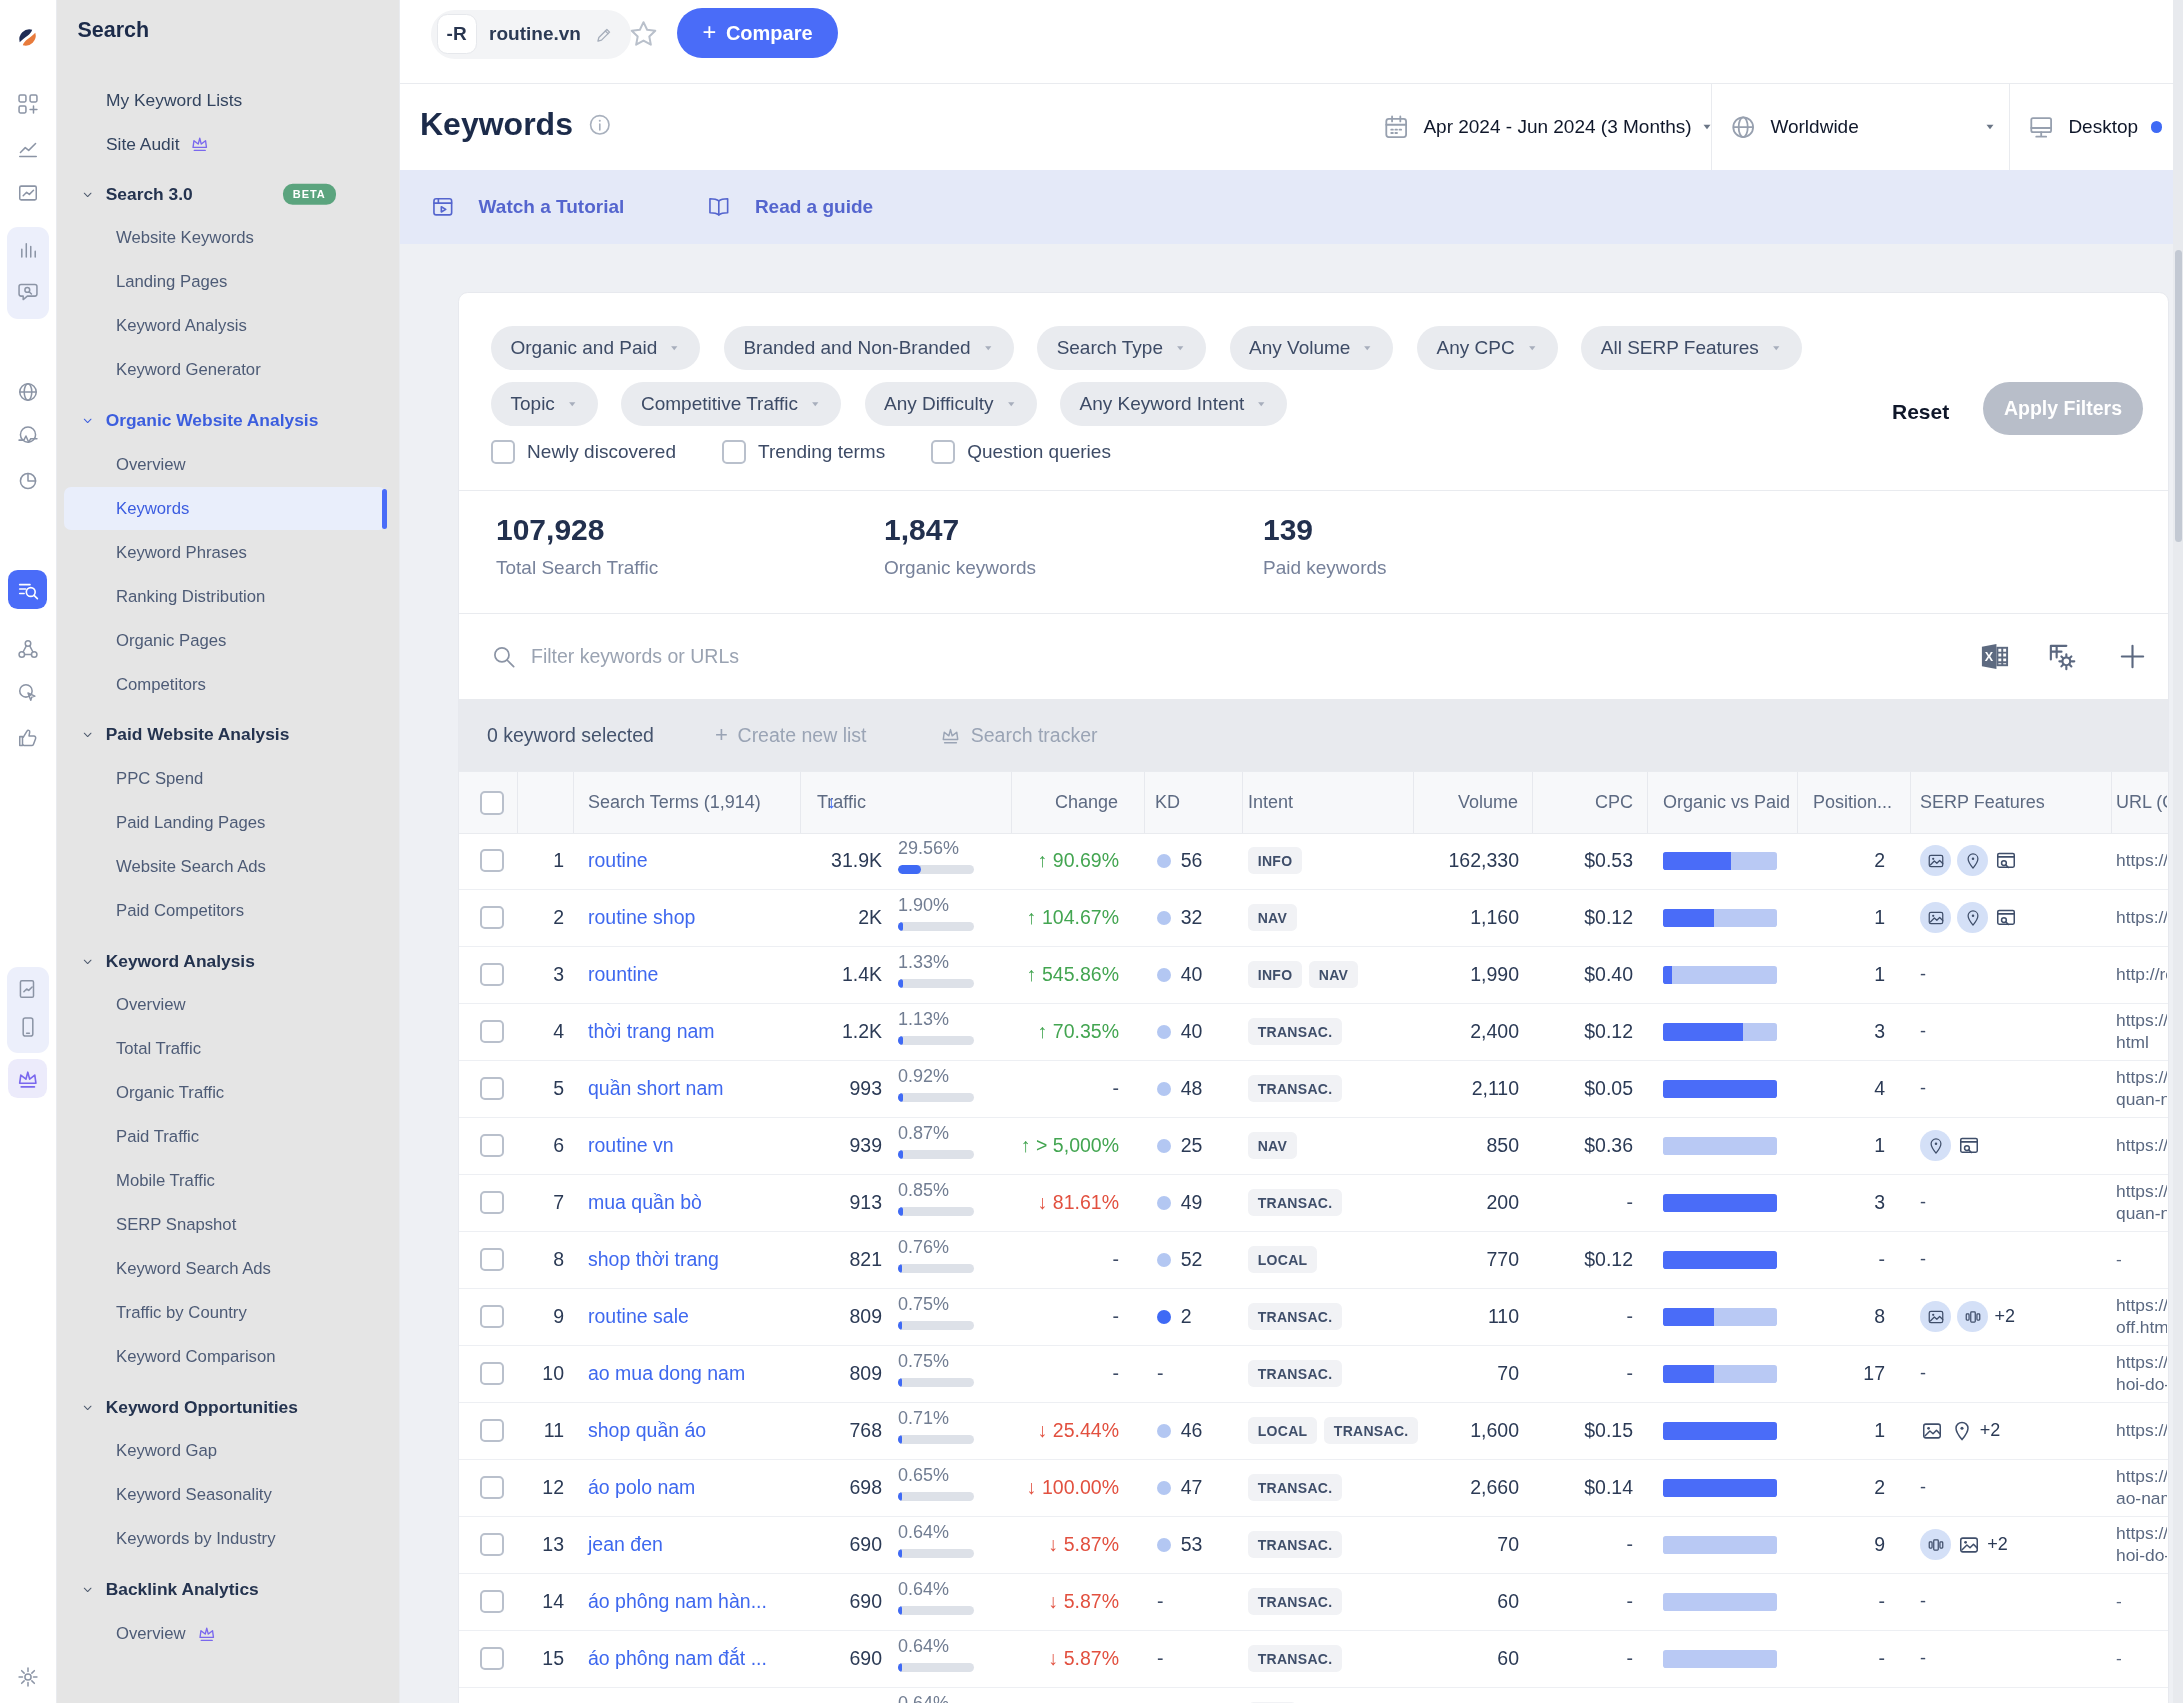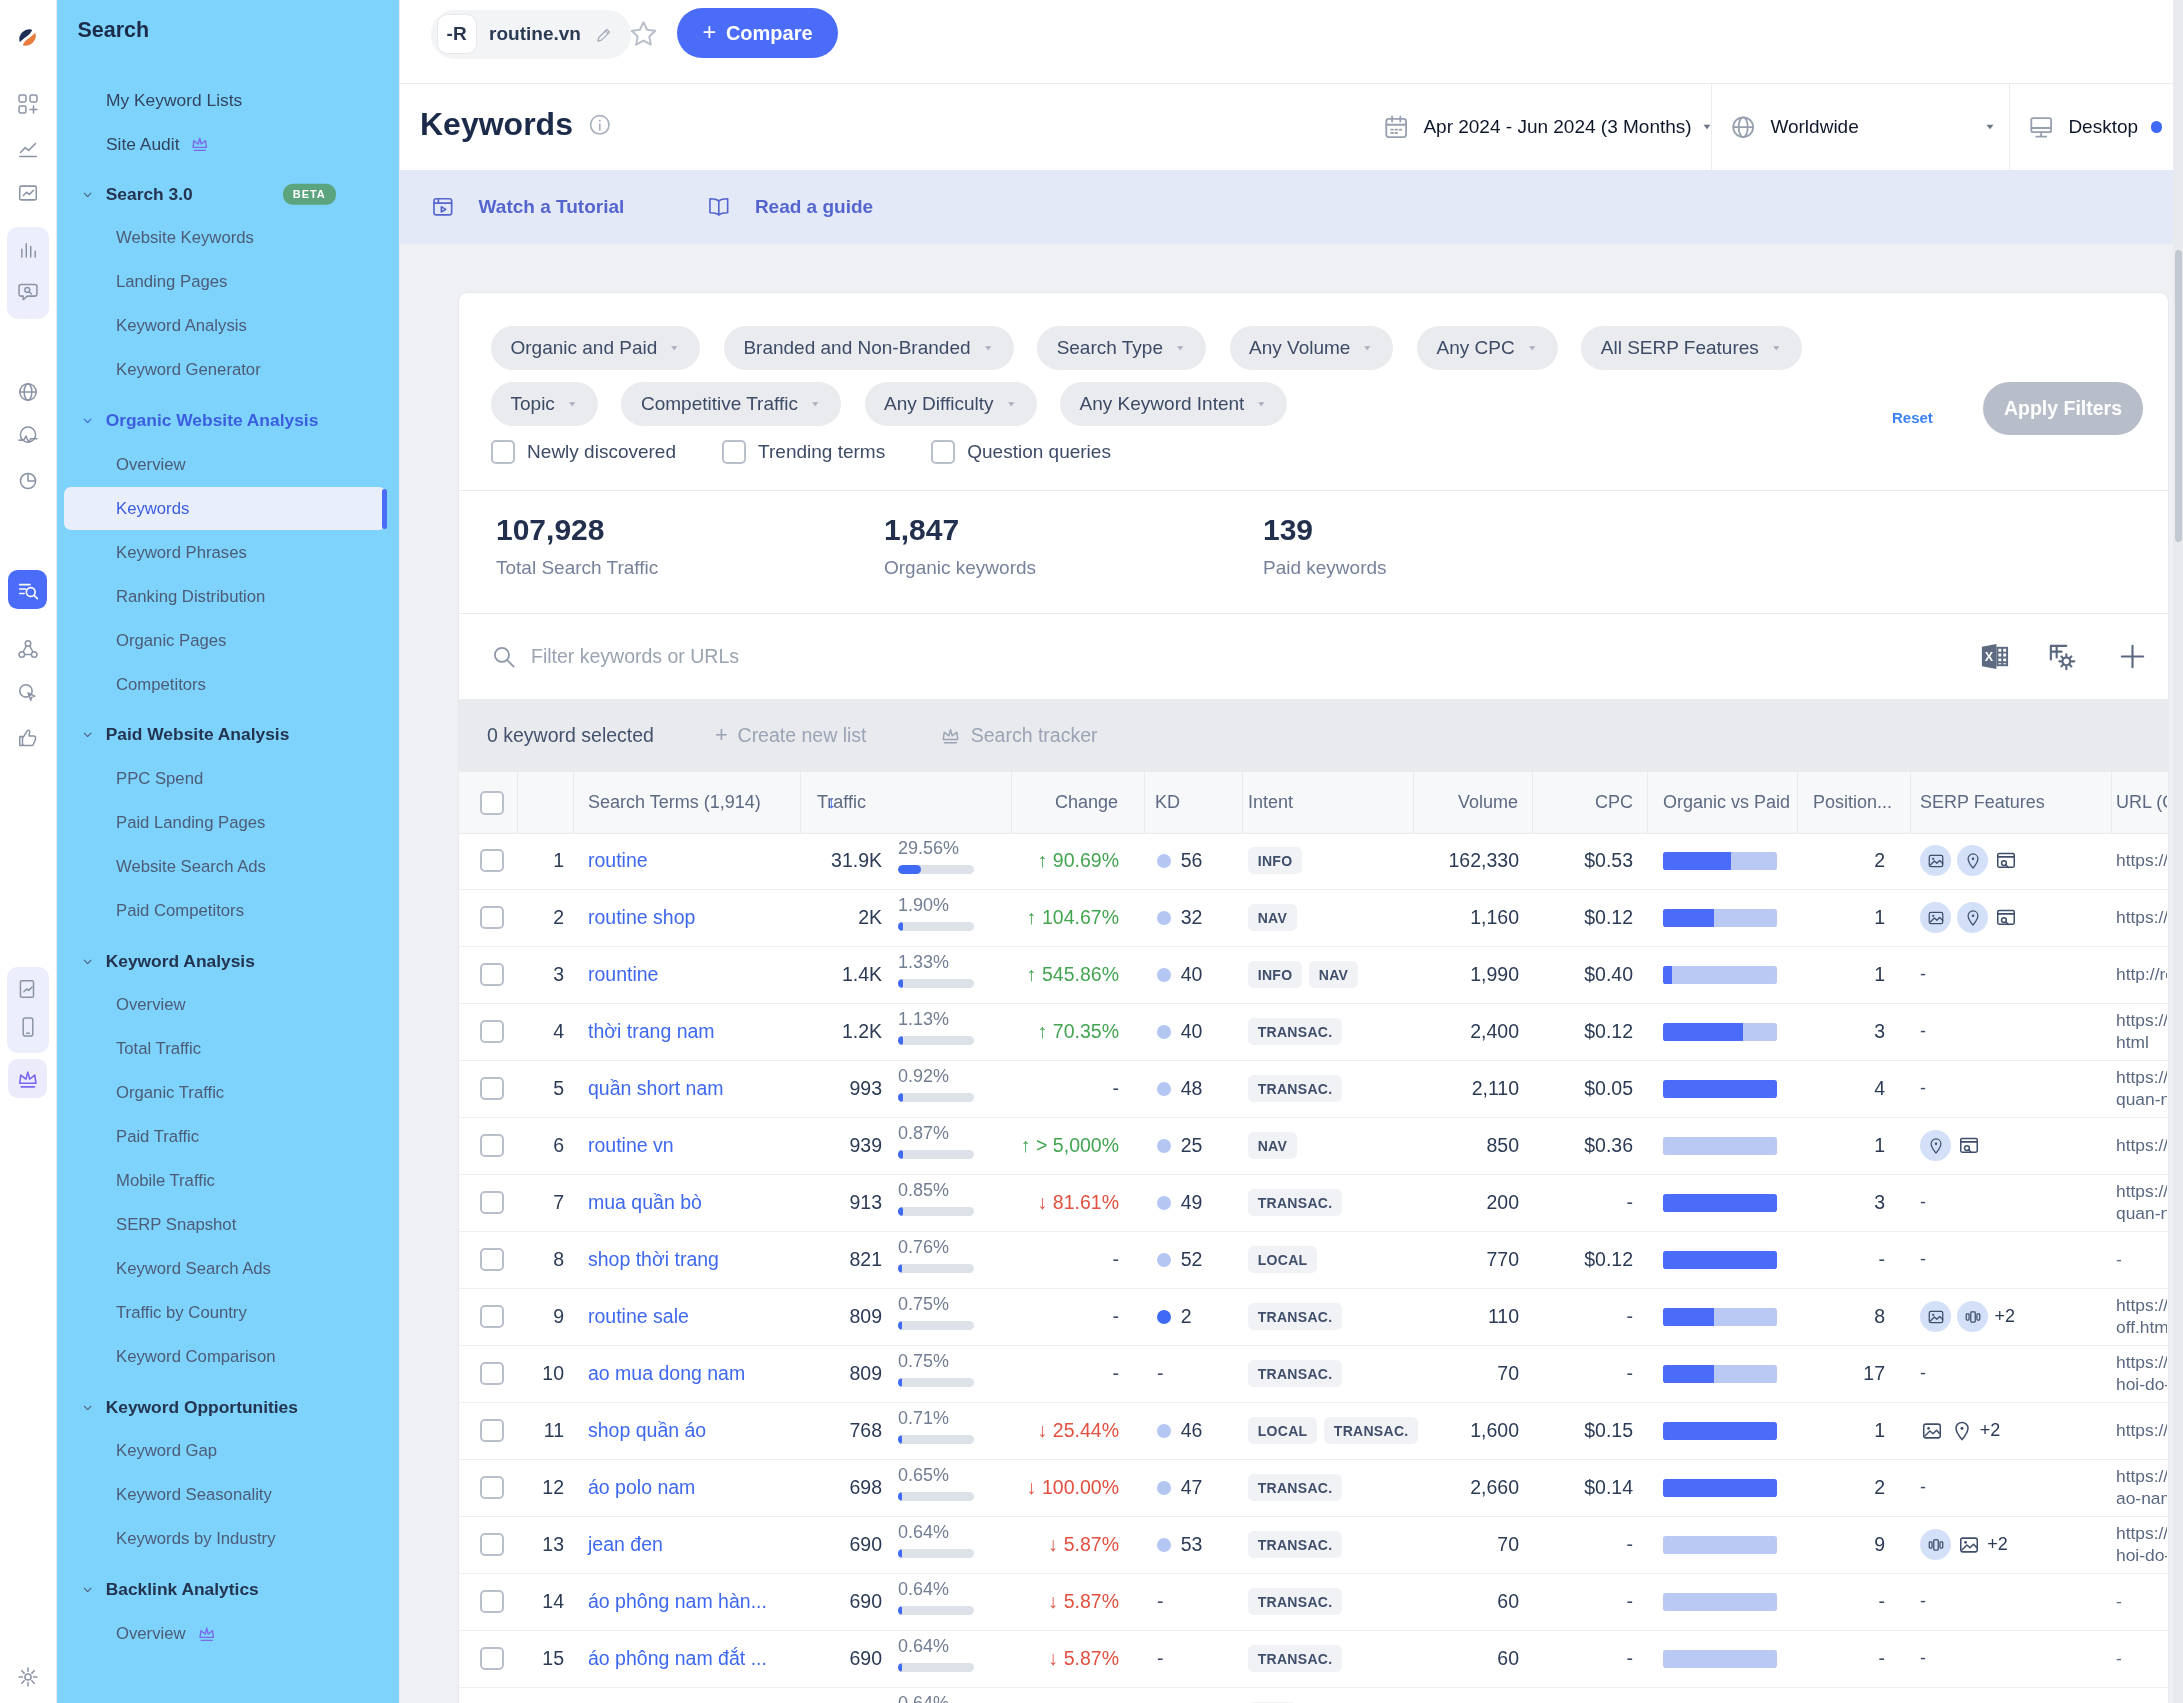--- a/index.html
+++ b/index.html
@@ -7,21 +7,21 @@
        font-family:"Liberation Sans","DejaVu Sans",sans-serif;color:#2b3a55;}
   svg{display:block}
   
   .rail{position:absolute;left:0;top:0;width:56px;height:1704px;background:#fff;border-right:0.7px solid #e9ebef;z-index:6}
   .logo{position:absolute;left:15.3px;top:25px;width:25px;height:25px}
   .ricon{position:absolute;left:16.7px;width:22px;height:22px;color:#8b94a5}
   .rgroup{position:absolute;left:7px;width:42px;background:#eceffb;border-radius:11px}
   .rtile{position:absolute;left:8.3px;width:39px;height:39px;border-radius:9.7px;background:#4a6cf8;display:flex;align-items:center;justify-content:center;color:#fff}
   .rtile2{position:absolute;left:8.3px;width:39px;height:39px;border-radius:9.7px;background:#ecebfb;display:flex;align-items:center;justify-content:center;color:#7a68ee}
   
-  .sidebar{position:absolute;left:56px;top:0;width:343px;height:1704px;background:#7dd3fc;border-right:0.7px solid #e9ebef;z-index:5}
+  .sidebar{position:absolute;left:56px;top:0;width:343px;height:1704px;background:#e5e5e5;border-right:0.7px solid #e9ebef;z-index:5}
   .sb-title{position:absolute;left:21.5px;top:18px;font-size:21.5px;font-weight:bold;color:#1c2b4a}
   .nav{position:absolute;top:78px;left:0;right:0}
   .nav-item{height:44px;display:flex;align-items:center;font-size:16.7px;color:#4d5b76;cursor:pointer;position:relative}
   .nav-item.top{padding-left:50px;color:#33445f;font-weight:500;font-size:17.4px}
   .nav-item.section{padding-left:24px;margin-top:6.3px;font-weight:bold;font-size:17.4px;color:#24334f}
   .nav-item.section .chev{width:15.3px;height:15.3px;margin-right:10.4px;color:#4e5a6e}
   .nav-item.section.active{color:#3c5ede}
   .nav-item.section.active .chev{color:#3c5ede}
   .nav-item.sub{padding-left:60px}
   .nav-item.sub.selected{color:#3b5ce0;z-index:0}
@@ -55,21 +55,21 @@
   .ctrl-date .caret{margin-left:8.3px}
   .bluedot{width:11.8px;height:11.8px;border-radius:50%;background:#3f6af5;margin-left:12.5px}
   .tutorial{position:absolute;top:170px;left:0;right:0;height:74px;background:#e4e9f8;display:flex;align-items:center;color:#5465ce;font-size:19px;font-weight:bold}
   .tut-item{display:flex;align-items:center;gap:24px}
   .tut-item .ticon{width:23.6px;height:23.6px}
   
   .card{position:absolute;left:58px;top:292px;width:1709px;height:1445px;background:#fff;border:0.7px solid #e7e9ee;border-radius:9.7px;overflow:hidden}
   .pillrow{position:absolute;left:32px;display:flex;gap:23.6px}
   .pill{display:inline-flex;align-items:center;gap:11px;height:44px;padding:0 19.5px;border-radius:22px;background:#e9ebef;color:#3d4b66;font-size:19px}
   .pill .caret{width:12.5px;height:12.5px;color:#a7aebc}
-  .reset-link{position:absolute;left:1433px;top:116px;font-size:15px;font-weight:bold;color:#3b82f6}
+  .reset-link{position:absolute;left:1433px;top:107px;font-size:21px;font-weight:bold;color:#0f172a}
   .apply-btn{position:absolute;left:1524px;top:89px;width:160px;height:53px;border-radius:26.4px;background:#b8bec9;color:#fff;
              display:flex;align-items:center;justify-content:center;font-size:19.5px;font-weight:bold}
   .cbrow{position:absolute;left:32px;top:147px;display:flex;gap:46px;align-items:center;font-size:19px;color:#3d4b66}
   .cbitem{display:flex;align-items:center;gap:12.5px}
   .cb{width:23.6px;height:23.6px;border:2.1px solid #b9c0cc;border-radius:4.9px;background:#fff;box-sizing:border-box}
   .stats{position:absolute;top:197px;left:0;right:0;height:122px;border-top:0.7px solid #e9ebef;border-bottom:0.7px solid #e9ebef}
   .stat{position:absolute;top:0}
   .stat .v{display:block;margin-top:22px;font-size:30px;font-weight:bold;color:#22304e}
   .stat .l{display:block;margin-top:9.7px;font-size:19px;color:#76819a}
   .searchrow{position:absolute;top:320px;left:0;right:0;height:64px}

